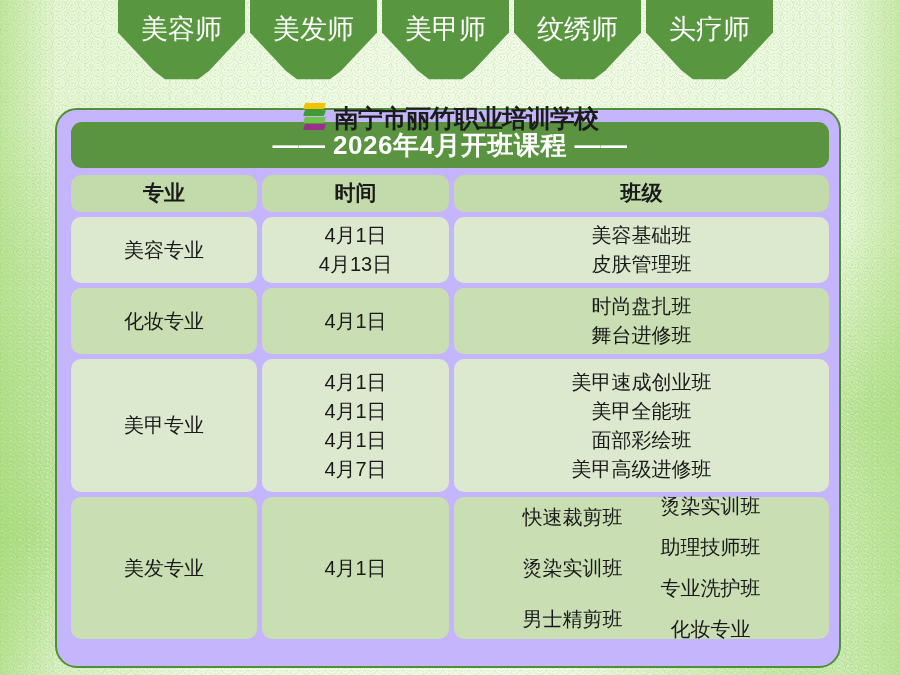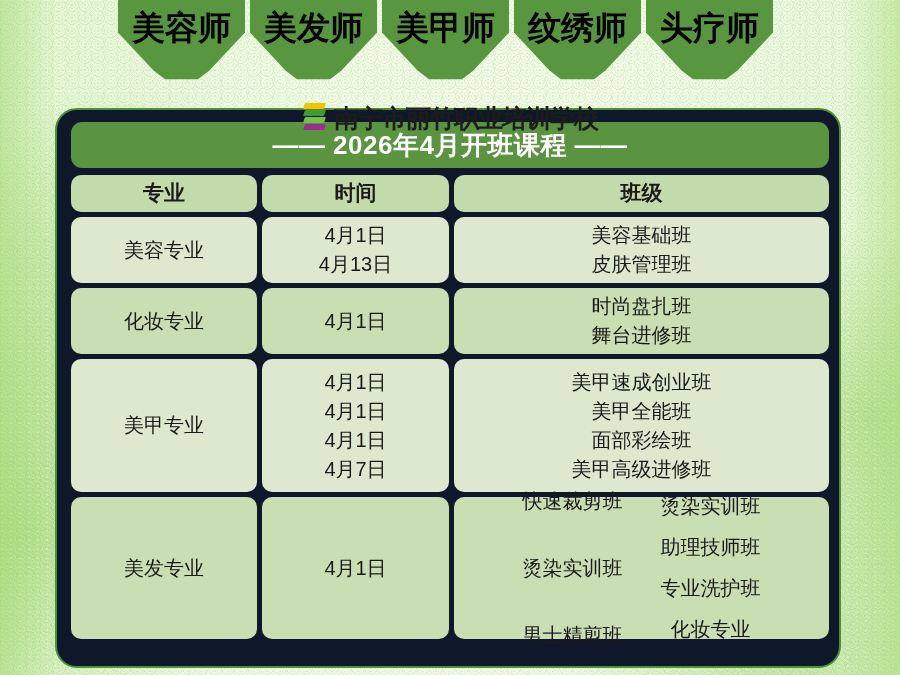--- a/index.html
+++ b/index.html
@@ -49,23 +49,23 @@
   }
   .badge {
     width:127px; height:95px;
     background:#58973f;
     display:flex; align-items:center; justify-content:center;
     -webkit-clip-path: polygon(0% 14%, 9% 2%, 91% 2%, 100% 14%, 100% 48%, 72% 88%, 63% 97%, 37% 97%, 28% 88%, 0% 48%);
     clip-path: polygon(0% 14%, 9% 2%, 91% 2%, 100% 14%, 100% 48%, 72% 88%, 63% 97%, 37% 97%, 28% 88%, 0% 48%);
     border-radius:10px;
   }
   .badge-label {
-    color:#000000;
-    font-size:33px;
-    font-weight:bold;
+    color:#ffffff;
+    font-size:27px;
+    font-weight:normal;
     letter-spacing:0px;
     margin-top:-12px;
     white-space:nowrap;
   }
 
   
   #logo-row {
     position:absolute; left:0; top:100px; width:900px; height:36px;
     display:flex; align-items:center; justify-content:center; gap:6px;
     z-index:7;
@@ -90,21 +90,21 @@
   #logo-sub .cn { color:#9b2f8e; letter-spacing:0; font-size:8px; }
   #school-name {
     font-size:25px; font-weight:bold; color:#1c1c1c;
     letter-spacing:-1px; white-space:nowrap;
   }
 
   
   #card {
     position:absolute; left:55px; top:108px;
     width:786px; height:560px;
-    background:#0f172a;
+    background:#c4b5fd;
     border:2.5px solid #4f8f36;
     border-radius:22px;
     z-index:3;
     padding:10px 14px 12px 14px;
   }
 
   #title-banner {
     margin:2px auto 0 auto;
     width:758px; height:46px;
     background:#5a9440;
@@ -139,21 +139,21 @@
   .row-h2 .cell { height:66px; }
   .row-h3 .cell { height:133px; }
   .row-h4 .cell { height:142px; }
 
   .two-col {
     display:flex; width:100%; height:100%;
     align-items:center; justify-content:center; gap:38px;
     padding:0 26px;
   }
   .two-col .col { display:flex; flex-direction:column; justify-content:center; }
-  .two-col .col.left  { gap:40px;align-items:center; }
+  .two-col .col.left  { gap:24px;align-items:center; }
   .two-col .col.right { gap:14px; }
   .two-col .col span { font-size:20px; white-space:nowrap; text-align:center; }
 </style>
 </head>
 <body>
 
 <div id="bg-texture"></div>
 <div id="bg-noise"></div>
 <div id="bg-vignette-left"></div>
 <div id="bg-vignette-right"></div>

